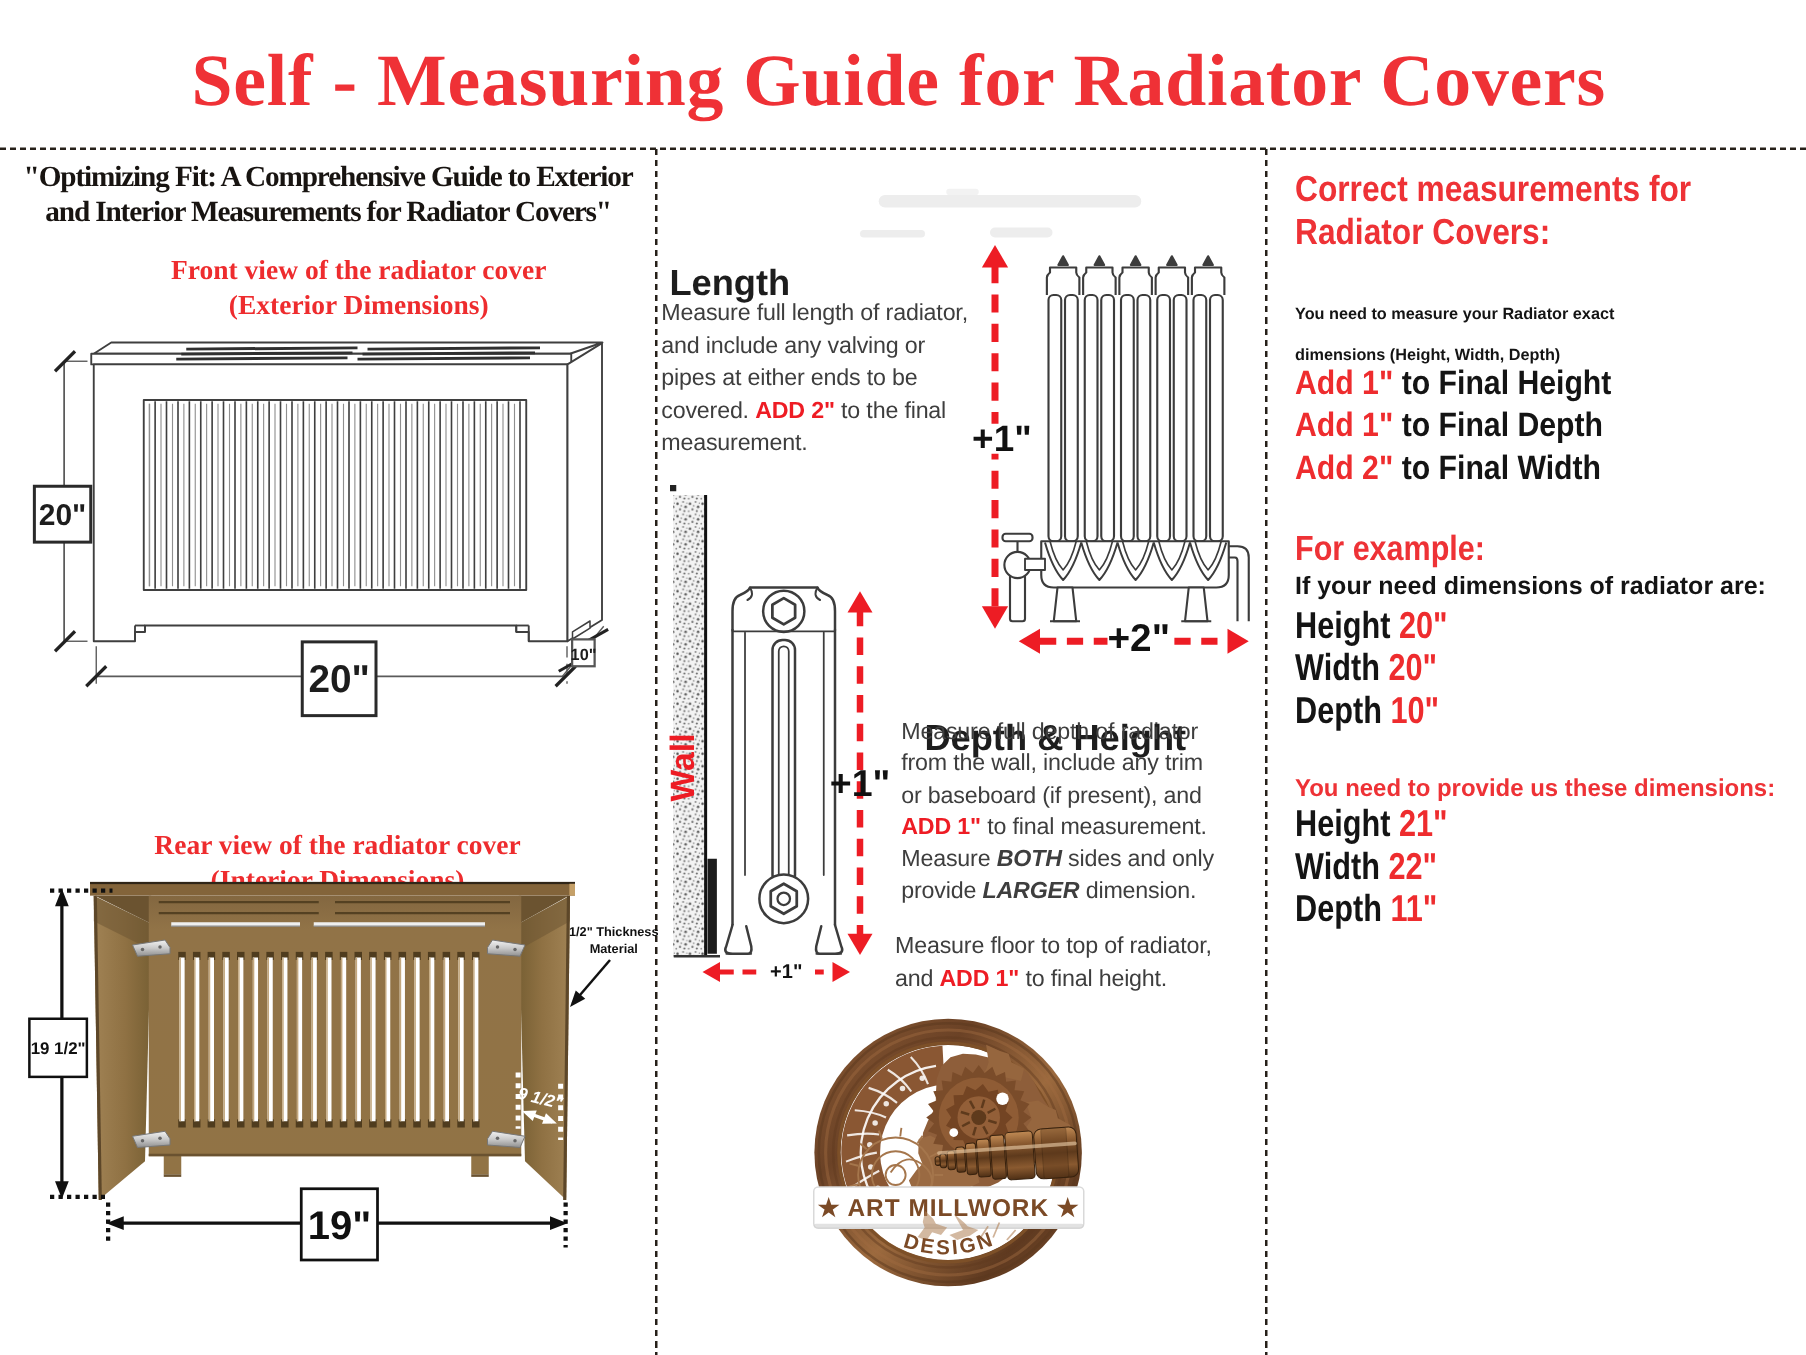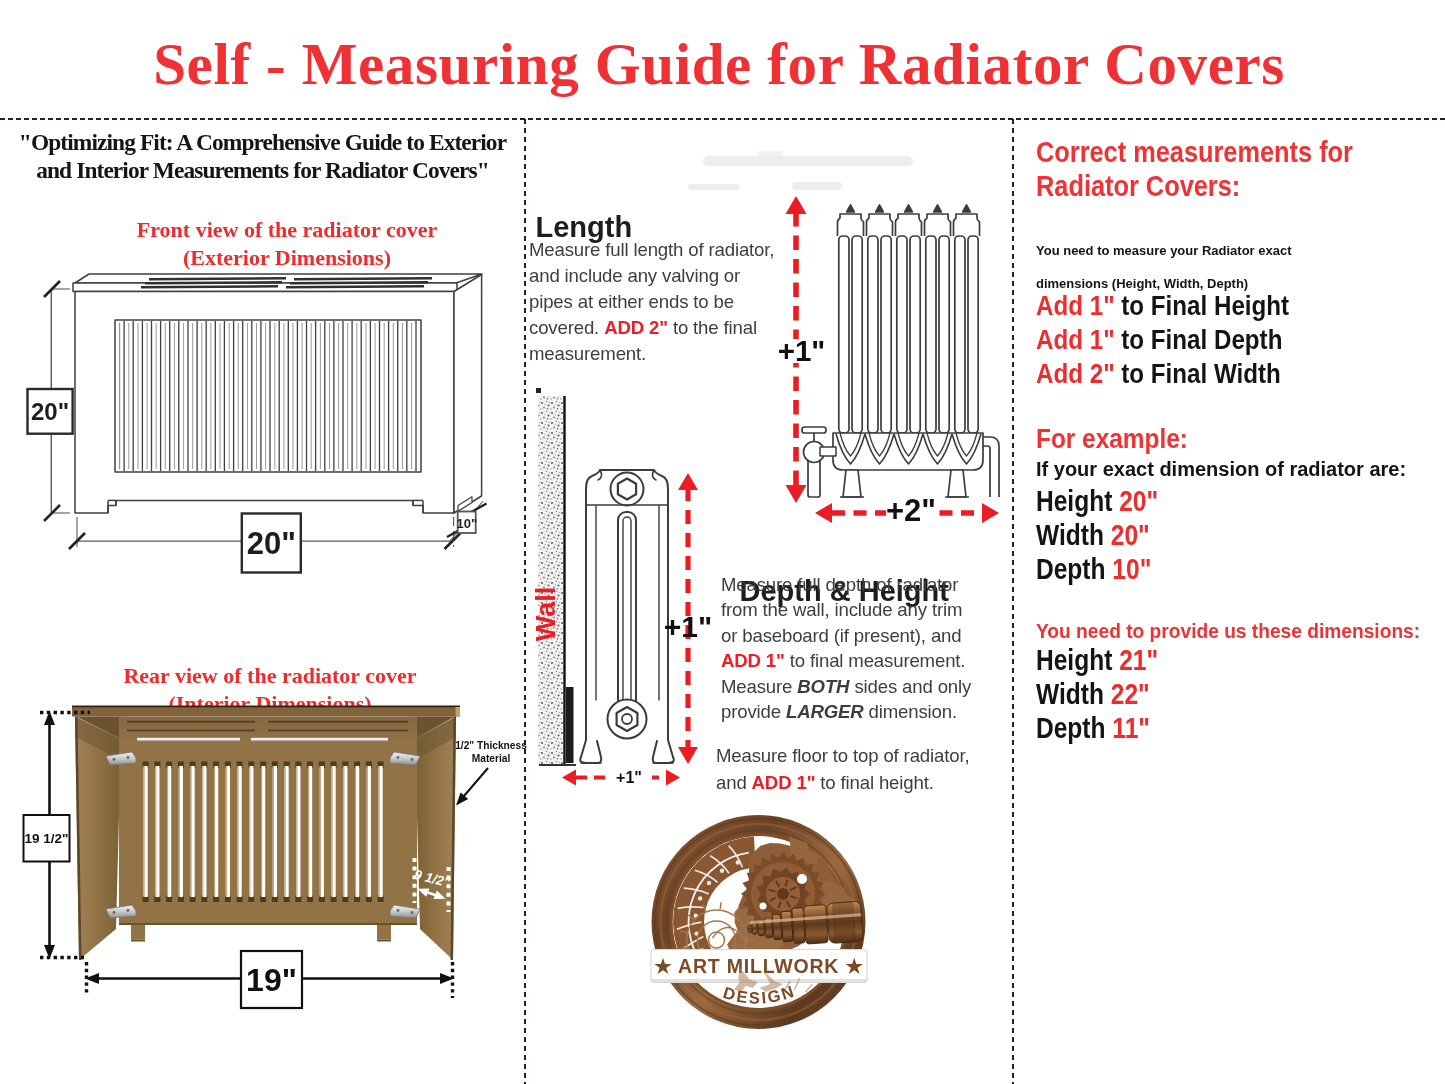--- a/index.html
+++ b/index.html
@@ -9,21 +9,21 @@
 #title{top:16px;left:0;width:1438px;text-align:center;font-family:"Liberation Serif",serif;
  font-weight:bold;font-size:59px;line-height:96px;color:#ef3136;letter-spacing:0.62px;white-space:nowrap;}
 #hsep{top:118px;left:0;width:1445px;height:2px;
  background:repeating-linear-gradient(90deg,#262019 0 5px,transparent 5px 8px);}
 .vsep{top:119px;width:2px;height:965px;
  background:repeating-linear-gradient(180deg,#262019 0 5px,transparent 5px 9px);}
 #quote{top:128px;left:0;width:525px;text-align:center;font-family:"Liberation Serif",serif;
  font-weight:bold;font-size:23.4px;line-height:28px;color:#181411;letter-spacing:-0.9px;}
 .lserif{font-family:"Liberation Serif",serif;font-weight:bold;color:#ee2c2e;text-align:center;
  font-size:22px;line-height:28px;}
-#fvh{top:216px;left:37px;width:500px;}
+#fvh{top:202px;left:37px;width:500px;}
 #rvh{top:662px;left:20px;width:500px;}
 .mid{color:#3e3e3e;font-size:18.6px;line-height:26px;letter-spacing:-0.15px;}
 .mhead{color:#1d1d1d;font-weight:bold;font-size:29px;line-height:26px;}
 #lenh{top:213.5px;left:535.5px;}
 #lenp{top:236.9px;left:529px;}
 #dhh{top:578px;left:739.5px;}
 #dhp{top:571.6px;left:721px;line-height:25.5px;}
 #dhp2{top:741.6px;left:716px;line-height:27.5px;}
 .radd{color:#ee1c24;font-weight:bold;}
 .rc{left:1036px;font-weight:bold;transform-origin:0 0;white-space:nowrap;}
@@ -51,21 +51,21 @@
 <div id="lenh" class="abs mhead">Length</div>
 <div id="lenp" class="abs mid">Measure full length of radiator,<br>and include any valving or<br>pipes at either ends to be<br>covered. <span class="radd">ADD 2"</span> to the final<br>measurement.</div>
 <div id="dhh" class="abs mhead">Depth &amp; Height</div>
 <div id="dhp" class="abs mid">Measure full depth of radiator<br>from the wall, include any trim<br>or baseboard (if present), and<br><span class="radd">ADD 1"</span> to final measurement.<br>Measure <i><b>BOTH</b></i> sides and only<br>provide <i><b>LARGER</b></i> dimension.</div>
 <div id="dhp2" class="abs mid">Measure floor to top of radiator,<br>and <span class="radd">ADD 1"</span> to final height.</div>
 
 <div id="rch" class="abs rc">Correct measurements for<br>Radiator Covers:</div>
 <div id="rcp1" class="abs rc">You need to measure your Radiator exact<br>dimensions (Height, Width, Depth)</div>
 <div id="rcadd" class="abs rc"><span class="rn">Add 1"</span> to Final Height<br><span class="rn">Add 1"</span> to Final Depth<br><span class="rn">Add 2"</span> to Final Width</div>
 <div id="rcex" class="abs rc">For example:</div>
-<div id="rcif" class="abs rc">If your exact dimension of radiator are:</div>
+<div id="rcif" class="abs rc">If your need dimensions of radiator are:</div>
 <div id="rcd1" class="abs rc">Height <span class="rn">20"</span><br>Width <span class="rn">20"</span><br>Depth <span class="rn">10"</span></div>
 <div id="rcyn" class="abs rc">You need to provide us these dimensions:</div>
 <div id="rcd2" class="abs rc">Height <span class="rn">21"</span><br>Width <span class="rn">22"</span><br>Depth <span class="rn">11"</span></div>
 
 <svg id="art" class="abs" style="left:0;top:0;" width="1445" height="1084" viewBox="0 0 1445 1084">
 <defs>
 <pattern id="stip" width="10" height="10" patternUnits="userSpaceOnUse">
  <rect width="10" height="10" fill="#f3f3f3"></rect>
  <circle cx="2" cy="3" r="1.0" fill="#555"></circle>
  <circle cx="6.5" cy="1.5" r="0.8" fill="#888"></circle>

